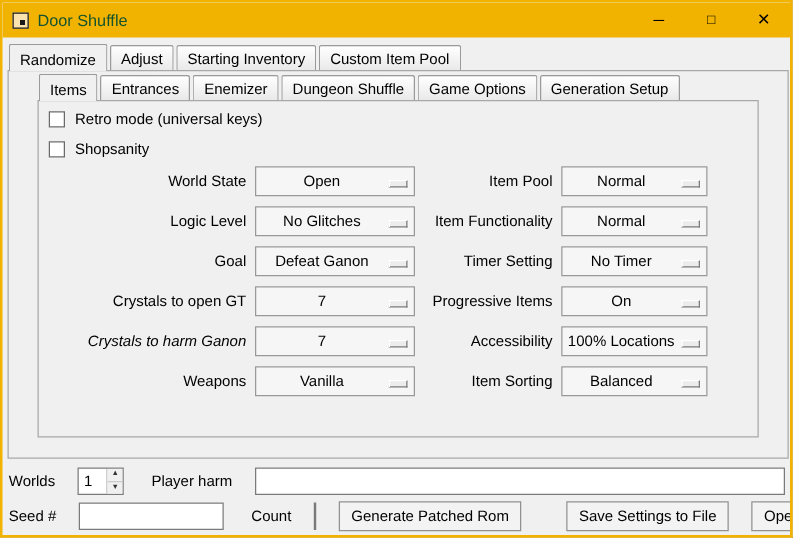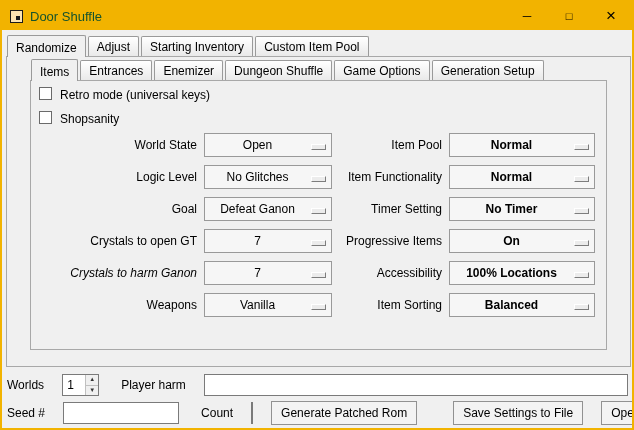--- a/index.html
+++ b/index.html
@@ -22,31 +22,31 @@
   .tabs { position:absolute; display:flex; align-items:flex-end; z-index:6; }
   .tab { font-size:12px; line-height:14px; padding:3px 8px; height:20px; background:linear-gradient(#ffffff,#e9e9e9); border:1px solid #9a9a9a; border-bottom:none; border-radius:2px 2px 0 0; margin-right:2px; white-space:nowrap; cursor:default; }
   .tab.active { background:#f0f0f0; padding-top:5px; height:22px; margin-top:-2px; margin-bottom:-1px; position:relative; z-index:7; }
   .main-tabs { left:5px; top:34px; }
   .sub-tabs  { left:29px; top:58px; z-index:8; }
 
   .main-page  { position:absolute; left:4px;  top:54px; width:625px; height:311px; border:1px solid #a8a8a8; background:#f0f0f0; z-index:1; }
   .inner-page { position:absolute; left:28px; top:78px; width:577px; height:270px; border:1px solid #a8a8a8; background:#f0f0f0; z-index:2; }
 
   
-  .chk-row { position:absolute; left:37px; display:flex; align-items:flex-start; gap:8px; height:16px; z-index:3; }
+  .chk-row { position:absolute; left:37px; display:flex; align-items:center; gap:8px; height:16px; z-index:3; }
   .chk { width:13px; height:13px; background:#fff; border:1px solid #6a6a6a; flex:0 0 auto; }
   .chk-label { font-size:12px; line-height:16px; }
 
   
   .f-label { position:absolute; height:24px; line-height:24px; font-size:12px; text-align:right; z-index:3; }
   .f-label.l { left:30px;  width:165px; }
   .f-label.r { left:300px; width:140px; }
   .dropdown { position:absolute; height:24px; background:#f6f6f6; border:1px solid #999999; z-index:3; cursor:default; }
   .dropdown.l { left:202px; width:128px; }
-  .dropdown.r { left:447px; width:146px;font-weight:bold; }
+  .dropdown.r { left:447px; width:117px; }
   .dd-val { position:absolute; left:3px; right:24px; top:0; bottom:0; text-align:center; line-height:22px; font-size:12px; white-space:nowrap; }
   .dd-ind { position:absolute; right:5px; bottom:6px; width:15px; height:6px; background:#ececec; border-top:1px solid #ffffff; border-left:1px solid #ffffff; border-right:1px solid #7d7d7d; border-bottom:1px solid #7d7d7d; }
 
   
   .brow { position:absolute; left:5px; right:4px; display:flex; align-items:center; gap:18px; height:26px; z-index:3; }
   .lbl { font-size:12px; white-space:nowrap; }
   .entry { height:22px; background:#fff; border:1px solid #7a7a7a; font-family:"Liberation Sans",sans-serif; font-size:12px; padding:0 4px; }
   .entry.grow { flex:1; }
   .entry.seed { width:116px; }
   .spin { width:37px; height:22px; background:#fff; border:1px solid #7a7a7a; display:flex; overflow:hidden; }

